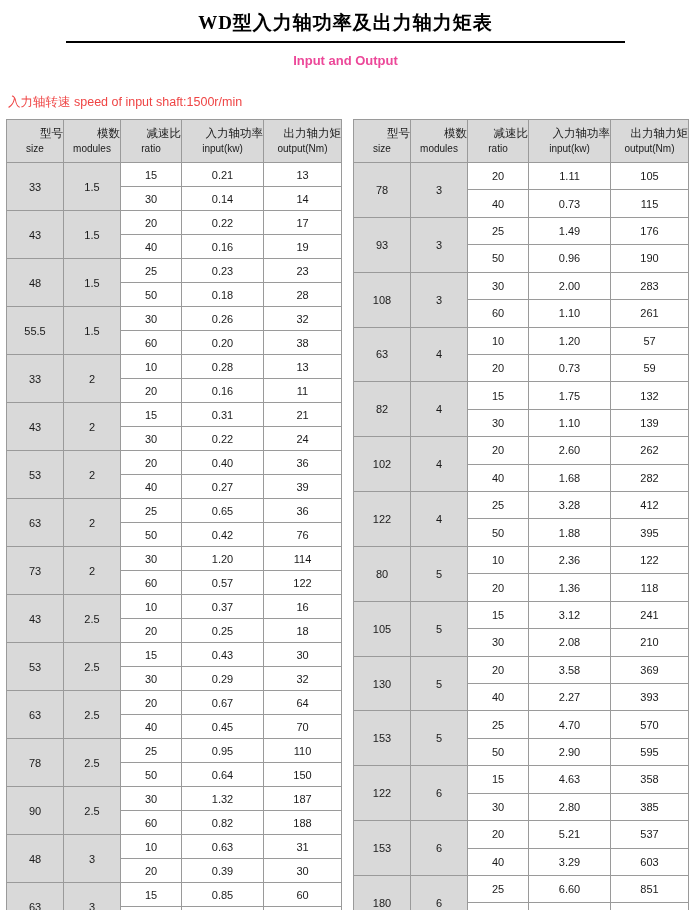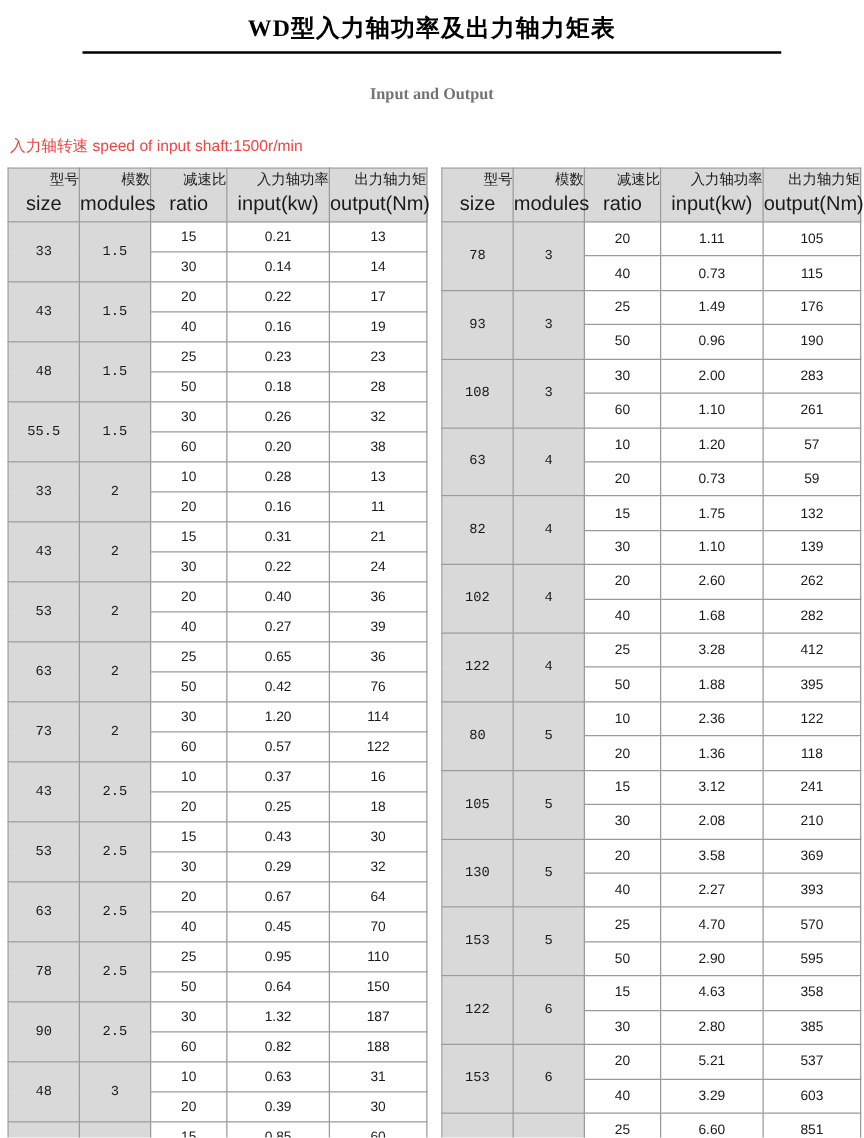--- a/index.html
+++ b/index.html
@@ -30,25 +30,25 @@
     margin-top: 10px;
     color: #000;
   }
   .title-rule {
     width: 559px;
     margin: 5px auto 0 auto;
     border-bottom: 2px solid #000;
   }
   .title-sub {
     text-align: center;
-    font-family: Liberation Serif, serif;
+    font-family: Liberation Sans, sans-serif;
     font-weight: bold;
     font-size: 13px;
-    margin-top: 24px;
-    color: #737373;
+    margin-top: 10px;
+    color: #ec4899;
   }
   .speed-line {
     margin: 26px 0 8px 8px;
     font-size: 12.5px;
     color: #ef4444;
     font-family: "Liberation Sans", sans-serif;
   }
   .tables-wrap {
     display: flex;
     flex-direction: row;
@@ -71,22 +71,22 @@
     font-weight: normal;
     color: #1a1a1a;
   }
   table.grid th {
     background: #d9d9d9;
     height: 42px;
     font-size: 11px;
     line-height: 1.35;
   }
   th .cn { display: block; font-size: 11.5px; text-align: right; }
-  th .en { display: block; font-size: 16px; }
-  td.shade { background: #d9d9d9; font-family: Liberation Mono, monospace; }
+  th .en { display: block; font-size: 10px; }
+  td.shade { background: #d9d9d9; }
   td.model, td.module {
     background: #d9d9d9;
   }
   td.plain { background: #ffffff; }
   col.c-model { width: 57px; }
   col.c-module { width: 57px; }
   col.c-ratio { width: 61px; }
   col.c-input { width: 82px; }
   col.c-output { width: 78px; }
   .num { font-size: 11px; }

